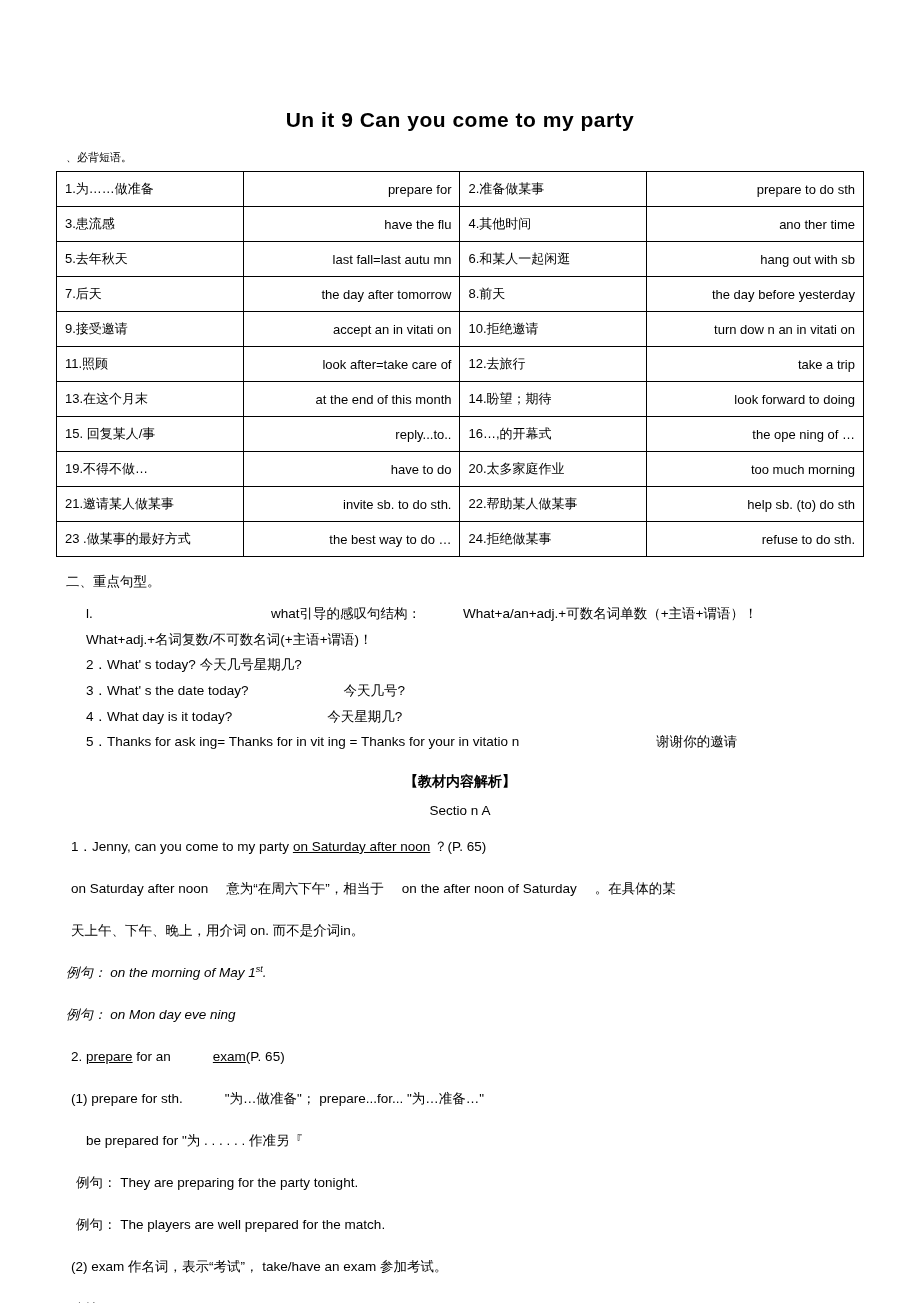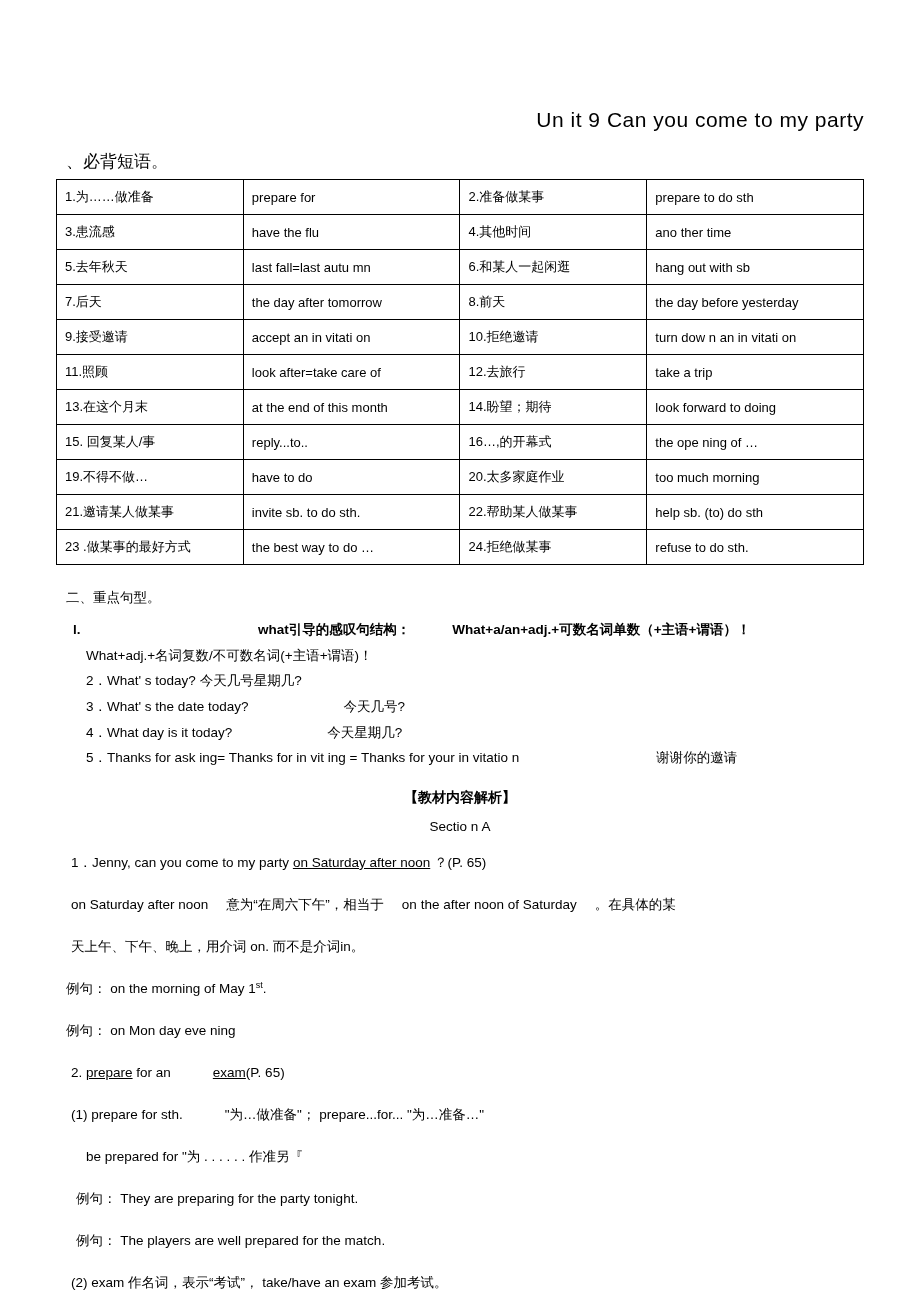--- a/index.html
+++ b/index.html
@@ -15,65 +15,65 @@
     font-size: 13px;
   }
   .page {
     width: 920px;
     min-height: 1303px;
     box-sizing: border-box;
     padding: 108px 56px 20px 56px;
     position: relative;
   }
   .doc-title {
-    text-align: right;
+    text-align: center;
     font-size: 21px;
-    font-weight: normal;
+    font-weight: bold;
     margin: 0 0 18px 0;
     letter-spacing: 0.5px;
   }
   .section-head {
-    font-size: 17px;
+    font-size: 11px;
     margin: 0 0 6px 10px;
   }
   table.phrases {
     border-collapse: collapse;
     width: 100%;
     table-layout: fixed;
     padding-left: 36px;
   }
   table.phrases td {
     border: 1px solid #000;
     padding: 7px 8px;
     font-size: 13px;
     vertical-align: middle;
     height: 20px;
   }
   table.phrases td.cn {
     width: 23%;
   }
   table.phrases td.en {
     width: 27%;
+    text-align: right;
   }
   .section2 {
-    margin: 24px 0 0 10px;
+    margin: 16px 0 0 10px;
     font-size: 13.5px;
   }
   .sent-block {
     margin-top: 10px;
     font-size: 13.5px;
     line-height: 1.9;
   }
   .line-indent1 {
     margin-left: 30px;
   }
   .struct-row {
-    margin-left: 17px;
+    margin-left: 30px;
     display: block;
-    font-weight: bold;
   }
   .struct-row .lbl {
     display: inline-block;
     width: 185px;
   }
   .gap-sm { display: inline-block; width: 18px; }
   .gap-md { display: inline-block; width: 42px; }
   .gap-lg { display: inline-block; width: 95px; }
   .bracket-title {
     text-align: center;
@@ -85,21 +85,21 @@
     text-align: center;
     font-size: 13.5px;
     margin: 2px 0;
   }
   .u { text-decoration: underline; }
   .body-line {
     font-size: 13.5px;
     line-height: 2.0;
     margin: 15px;
   }
-  .ml-10 { margin-left: 10px; }
+  .ml-10 { margin-left: 10px; font-style: italic; }
   .ml-20 { margin-left: 20px; }
   .ml-30 { margin-left: 30px; }
   sup { font-size: 9px; vertical-align: super; }
   .notes { margin-top: 14px; }
   .tight { line-height: 1.85; }
 </style>
 </head>
 <body>
 
 <div class="page">

